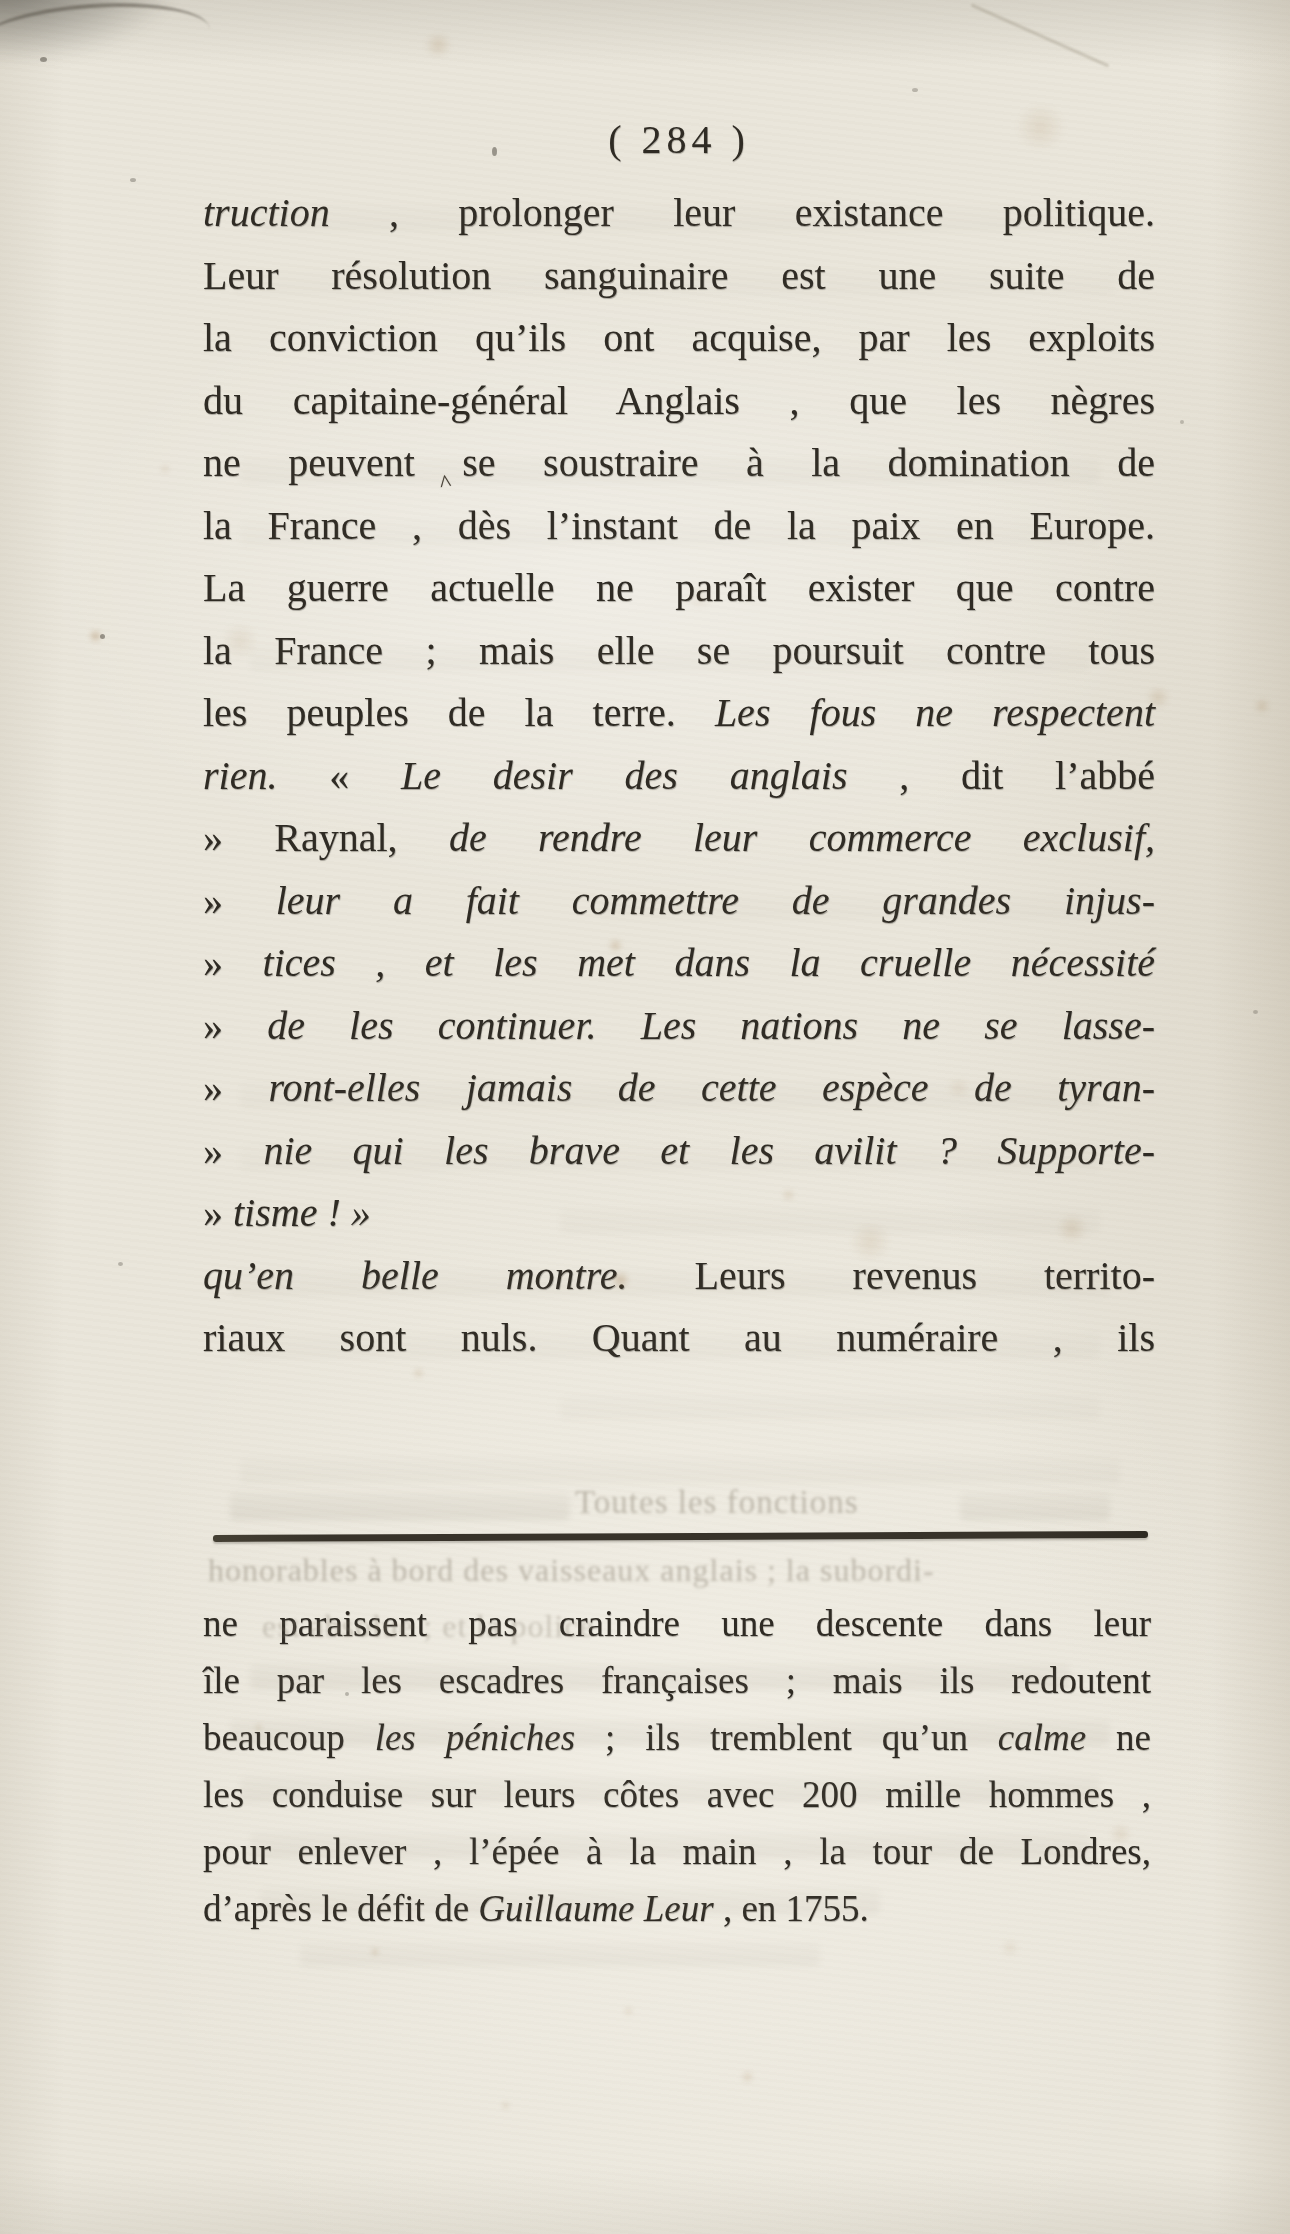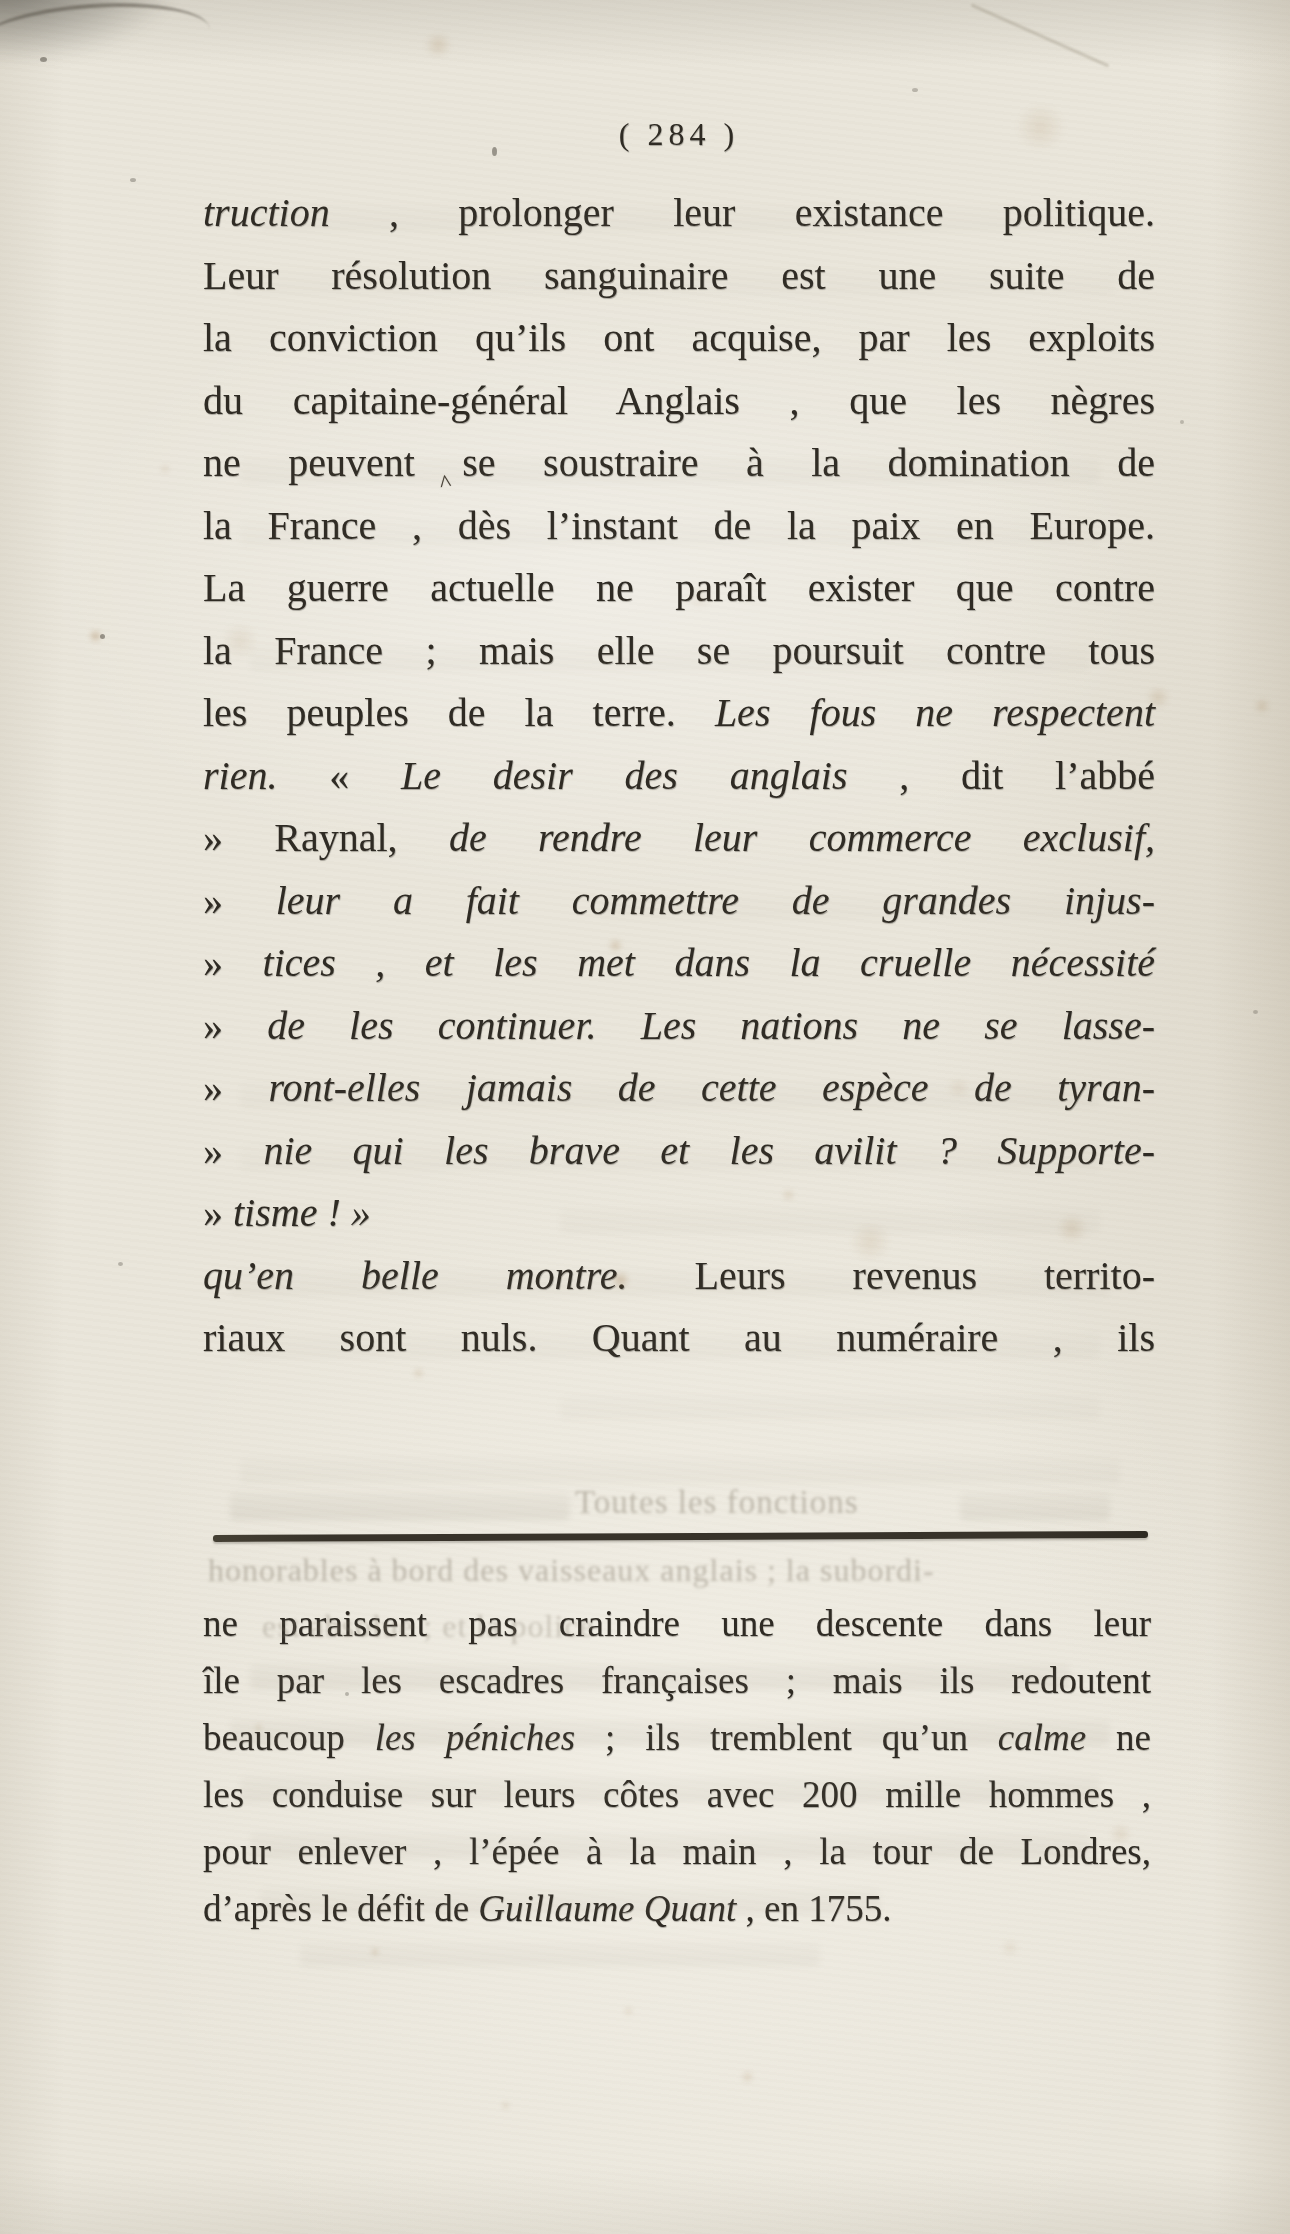--- a/index.html
+++ b/index.html
@@ -23,21 +23,21 @@
     filter:blur(7px);
   }
   .hair1{position:absolute;left:-25px;top:4px;width:235px;height:62px;
     border-top:4px solid rgba(75,70,60,0.5);border-radius:50%;
     filter:blur(1.2px);transform:rotate(-4deg);}
   .hair2{position:absolute;left:965px;top:34px;width:150px;height:3px;
     background:rgba(130,120,100,0.3);transform:rotate(24deg);filter:blur(1.2px);}
 
   .pageno{
     position:absolute;left:203px;top:116px;width:952px;
-    text-align:center;font-size:32px;letter-spacing:5px;
+    text-align:center;font-size:40px;letter-spacing:5px;
     color:#2f2b24;text-shadow:0.6px 0.8px 0.8px rgba(47,43,36,0.35);
   }
   .body-block{
     position:absolute;left:203px;top:182px;width:952px;
     font-size:40px;color:#2f2b24;
     text-shadow:0.6px 0.8px 0.8px rgba(47,43,36,0.35);
   }
   .fnote-block{
     position:absolute;left:203px;top:1595px;width:948px;
     font-size:37px;color:#2f2b24;
@@ -99,21 +99,21 @@
     </div>
 
   <div class="rule"></div>
 
   <div class="fnote-block" id="fnote-block">
       <div class="fline j"><span>ne paraissent pas craindre une descente dans leur</span></div>
       <div class="fline j"><span>île par les escadres françaises ; mais ils redoutent</span></div>
       <div class="fline j"><span>beaucoup </span><i>les péniches</i><span> ; ils tremblent qu’un </span><i>calme</i><span> ne</span></div>
       <div class="fline j"><span>les conduise sur leurs côtes avec 200 mille hommes ,</span></div>
       <div class="fline j"><span>pour enlever , l’épée à la main , la tour de Londres,</span></div>
-      <div class="fline"><span>d’après le défit de </span><i>Guillaume Quant</i><span> , en 1755.</span></div>
+      <div class="fline"><span>d’après le défit de </span><i>Guillaume Leur</i><span> , en 1755.</span></div>
     </div>
 
   <div id="ghost-layer">
       <div class="ghost" style="left: 575px; top: 1484px; font-size: 33px; opacity: 0.5;">Toutes les fonctions</div>
       <div class="ghost" style="left: 208px; top: 1552px; font-size: 32px; opacity: 0.5;">honorables à bord des vaisseaux anglais ; la subordi-</div>
       <div class="ghost" style="left: 262px; top: 1608px; font-size: 32px; opacity: 0.38;">est absolue ; et la police</div>
       <div class="gbar" style="left: 260px; top: 205px; width: 840px; height: 26px; opacity: 0.07;"></div>
       <div class="gbar" style="left: 235px; top: 268px; width: 880px; height: 26px; opacity: 0.05;"></div>
       <div class="gbar" style="left: 240px; top: 457px; width: 860px; height: 26px; opacity: 0.08;"></div>
       <div class="gbar" style="left: 240px; top: 520px; width: 860px; height: 26px; opacity: 0.06;"></div>

